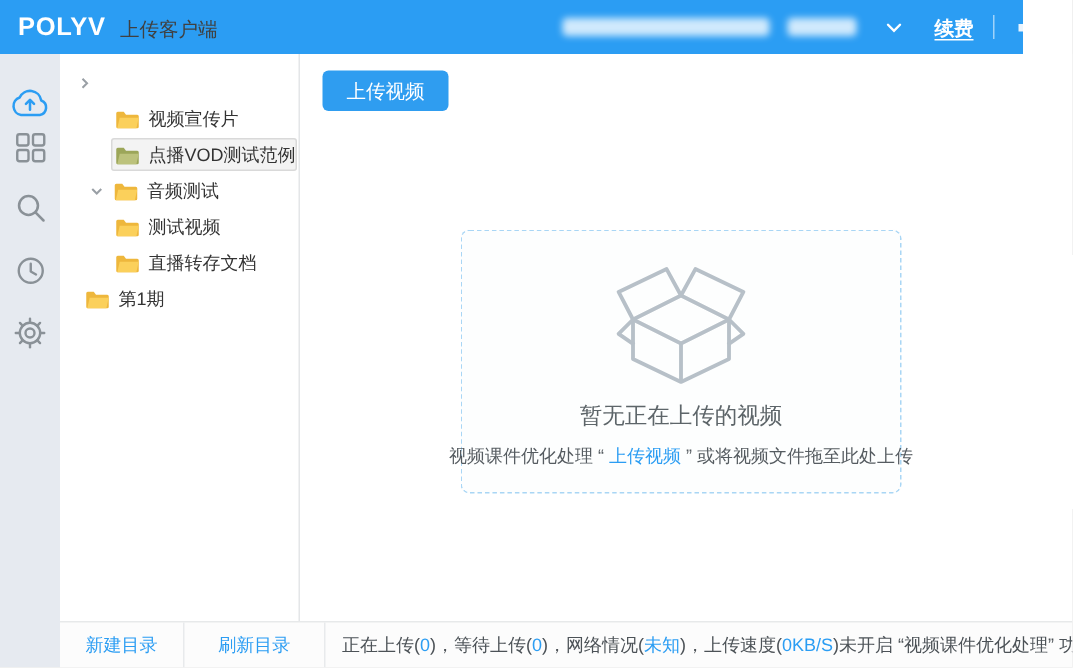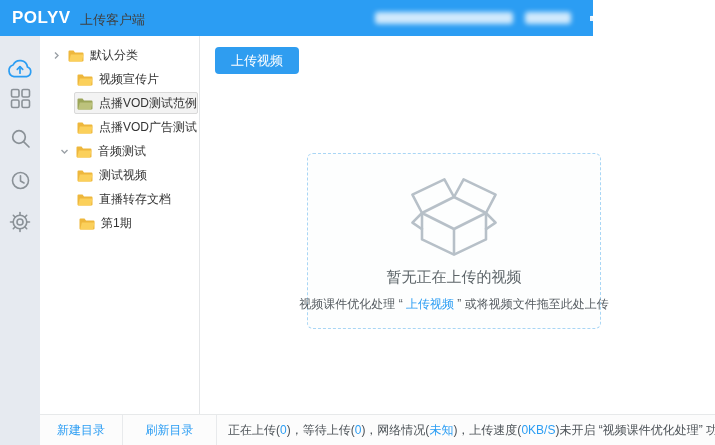--- a/index.html
+++ b/index.html
@@ -1,21 +1,21 @@
 <!DOCTYPE html>
 <html><head>
 <meta charset="utf-8">
 <style>
   * { margin:0; padding:0; box-sizing:border-box; }
   body { margin:0; font-family:"Liberation Sans", sans-serif; background:#d8d8d8; }
   .app { position:relative; width:715px; height:445px; background:#fff; overflow:hidden;
          font-size:12px; color:#444; }
 
   
-  .titlebar { position:absolute; left:0; top:0; width:593px; height:36px; background:#2b9df3; }
+  .titlebar { position:absolute; left:0; top:0; width:682px; height:36px; background:#2b9df3; }
   .logo { position:absolute; left:12px; top:8px; color:#fff; font-weight:800; font-size:17px;
           letter-spacing:.5px; }
   .apptitle { position:absolute; left:80px; top:11px; color:#404040; font-size:13px; }
   .acct { position:absolute; left:375px; top:12px; height:13px; display:flex; gap:12px; cursor:pointer; }
   .acct .blob { height:12px; background:rgba(255,255,255,.78); border-radius:3px; filter:blur(2.5px); }
   .blob-a { width:138px; } .blob-b { width:46px; }
   .hdr-chevron { position:absolute; left:590px; top:15px; cursor:pointer; }
   .renew { position:absolute; left:623px; top:10px; color:#fff; font-size:13px; font-weight:700;
            text-decoration:underline; text-underline-offset:3px; cursor:pointer; }
   .hdr-div { position:absolute; left:662px; top:10px; width:1px; height:16px; background:rgba(255,255,255,.55); }
@@ -124,53 +124,37 @@
         <line x1="15.8" y1="15.8" x2="17.7" y2="17.7"></line>
       </svg>
     </div>
   </div>
 
   <div class="tree">
       <div class="tree-row" style="padding-left: 12px;">
         <svg class="tree-chevron" width="9" height="9" viewBox="0 0 9 9">
           <polyline points="3,1.5 6,4.5 3,7.5" fill="none" stroke="#9aa0a6" stroke-width="1.4"></polyline>
         </svg>
-        <span class="tree-inner">
-          <svg class="folder-ico" width="16" height="13" viewBox="0 0 16 13">
-            <path d="M0.5,2.5 a1,1 0 0 1 1,-1 h4 l1.5,2 h7.5 a1,1 0 0 1 1,1 v7 a1,1 0 0 1 -1,1 h-13 a1,1 0 0 1 -1,-1 Z" fill="#eeb73c"></path>
-            <path d="M2.8,5.5 h12.7 l-1.6,7 H1.2 Z" fill="#fbd05b"></path>
-          </svg>
-          <span class="tree-label">默认分类</span>
-        </span>
       </div>
       <div class="tree-row" style="padding-left: 34px;">
         <span class="tree-inner">
           <svg class="folder-ico" width="16" height="13" viewBox="0 0 16 13">
             <path d="M0.5,2.5 a1,1 0 0 1 1,-1 h4 l1.5,2 h7.5 a1,1 0 0 1 1,1 v7 a1,1 0 0 1 -1,1 h-13 a1,1 0 0 1 -1,-1 Z" fill="#eeb73c"></path>
             <path d="M2.8,5.5 h12.7 l-1.6,7 H1.2 Z" fill="#fbd05b"></path>
           </svg>
           <span class="tree-label">视频宣传片</span>
         </span>
       </div>
       <div class="tree-row selected" style="padding-left: 34px;">
         <span class="tree-inner">
           <svg class="folder-ico" width="16" height="13" viewBox="0 0 16 13">
             <path d="M0.5,2.5 a1,1 0 0 1 1,-1 h4 l1.5,2 h7.5 a1,1 0 0 1 1,1 v7 a1,1 0 0 1 -1,1 h-13 a1,1 0 0 1 -1,-1 Z" fill="#9ca659"></path>
             <path d="M2.8,5.5 h12.7 l-1.6,7 H1.2 Z" fill="#bcc27c"></path>
           </svg>
           <span class="tree-label">点播VOD测试范例</span>
-        </span>
-      </div>
-      <div class="tree-row" style="padding-left: 34px;">
-        <span class="tree-inner">
-          <svg class="folder-ico" width="16" height="13" viewBox="0 0 16 13">
-            <path d="M0.5,2.5 a1,1 0 0 1 1,-1 h4 l1.5,2 h7.5 a1,1 0 0 1 1,1 v7 a1,1 0 0 1 -1,1 h-13 a1,1 0 0 1 -1,-1 Z" fill="#eeb73c"></path>
-            <path d="M2.8,5.5 h12.7 l-1.6,7 H1.2 Z" fill="#fbd05b"></path>
-          </svg>
-          <span class="tree-label">点播VOD广告测试</span>
         </span>
       </div>
       <div class="tree-row" style="padding-left: 20px;">
         <svg class="tree-chevron" width="9" height="9" viewBox="0 0 9 9">
           <polyline points="1.5,3 4.5,6 7.5,3" fill="none" stroke="#9aa0a6" stroke-width="1.4"></polyline>
         </svg>
         <span class="tree-inner">
           <svg class="folder-ico" width="16" height="13" viewBox="0 0 16 13">
             <path d="M0.5,2.5 a1,1 0 0 1 1,-1 h4 l1.5,2 h7.5 a1,1 0 0 1 1,1 v7 a1,1 0 0 1 -1,1 h-13 a1,1 0 0 1 -1,-1 Z" fill="#eeb73c"></path>
             <path d="M2.8,5.5 h12.7 l-1.6,7 H1.2 Z" fill="#fbd05b"></path>
@@ -189,21 +173,21 @@
       </div>
       <div class="tree-row" style="padding-left: 34px;">
         <span class="tree-inner">
           <svg class="folder-ico" width="16" height="13" viewBox="0 0 16 13">
             <path d="M0.5,2.5 a1,1 0 0 1 1,-1 h4 l1.5,2 h7.5 a1,1 0 0 1 1,1 v7 a1,1 0 0 1 -1,1 h-13 a1,1 0 0 1 -1,-1 Z" fill="#eeb73c"></path>
             <path d="M2.8,5.5 h12.7 l-1.6,7 H1.2 Z" fill="#fbd05b"></path>
           </svg>
           <span class="tree-label">直播转存文档</span>
         </span>
       </div>
-      <div class="tree-row" style="padding-left: 36px;">
+      <div class="tree-row" style="padding-left: 14px;">
         <span class="tree-inner">
           <svg class="folder-ico" width="16" height="13" viewBox="0 0 16 13">
             <path d="M0.5,2.5 a1,1 0 0 1 1,-1 h4 l1.5,2 h7.5 a1,1 0 0 1 1,1 v7 a1,1 0 0 1 -1,1 h-13 a1,1 0 0 1 -1,-1 Z" fill="#eeb73c"></path>
             <path d="M2.8,5.5 h12.7 l-1.6,7 H1.2 Z" fill="#fbd05b"></path>
           </svg>
           <span class="tree-label">第1期</span>
         </span>
       </div>
     </div>
 

